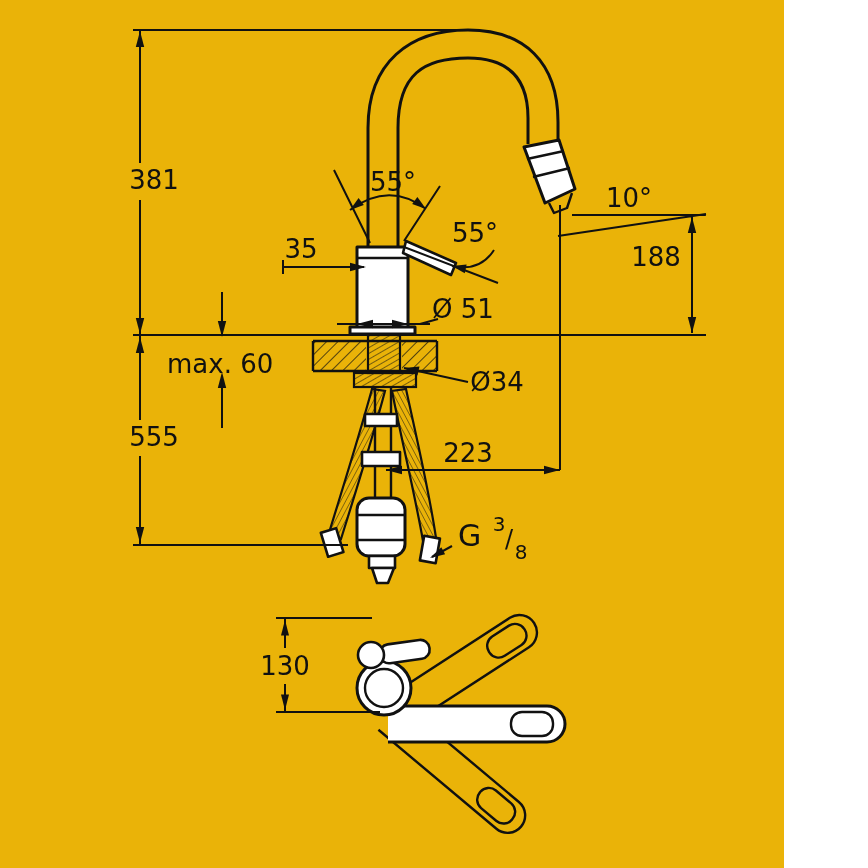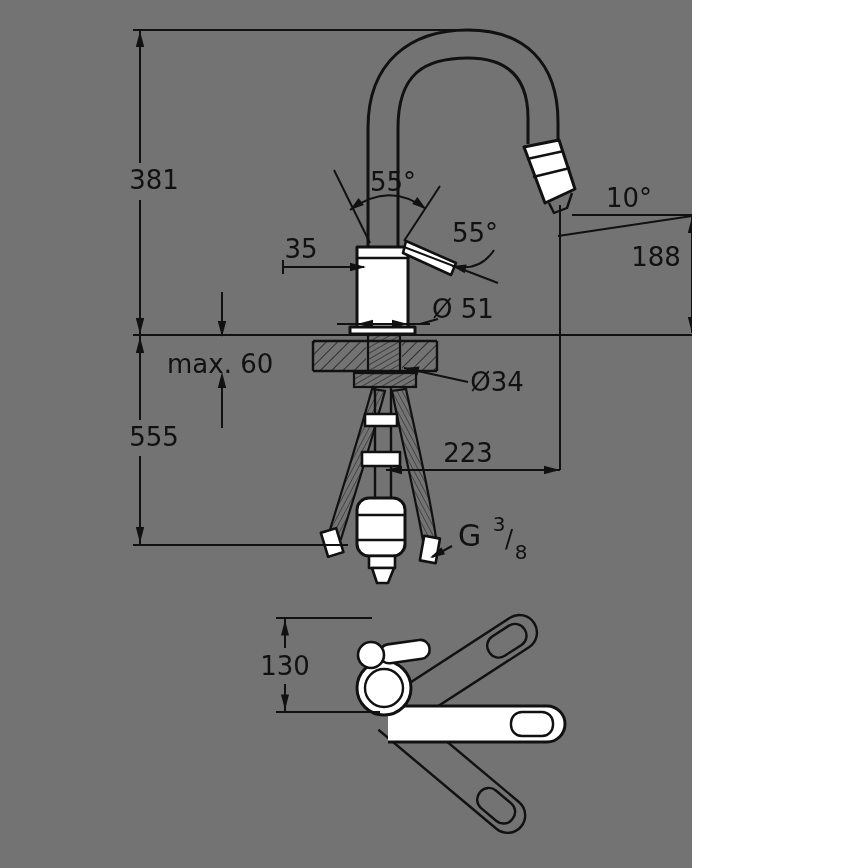--- a/index.html
+++ b/index.html
@@ -1,16 +1,16 @@
 <!DOCTYPE html>
 <html><head>
 <meta charset="utf-8">
 <style>
   html,body{margin:0;padding:0;background:#ffffff;}
-  .stage{width:692px;height:868px;background:#737373;position:relative;overflow:hidden;text-align:center;}
+  .stage{width:784px;height:868px;background:#eab308;position:relative;overflow:hidden;text-align:center;}
   svg{display:block;}
   text{font-family:"DejaVu Sans","Liberation Sans",sans-serif;font-size:26px;fill:#111;}
   .fs30{font-size:30px;}
   .fs20{font-size:20px;}
   .fs24{font-size:24px;}
   .mid{text-anchor:middle;}
   .o{stroke:#111;fill:none;stroke-width:3;stroke-linejoin:round;}
   .o2{stroke:#111;fill:none;stroke-width:2.4;stroke-linejoin:round;}
   .ow{stroke:#111;fill:#fff;stroke-width:3;stroke-linejoin:round;}
   .ow2{stroke:#111;fill:#fff;stroke-width:2.6;stroke-linejoin:round;}

